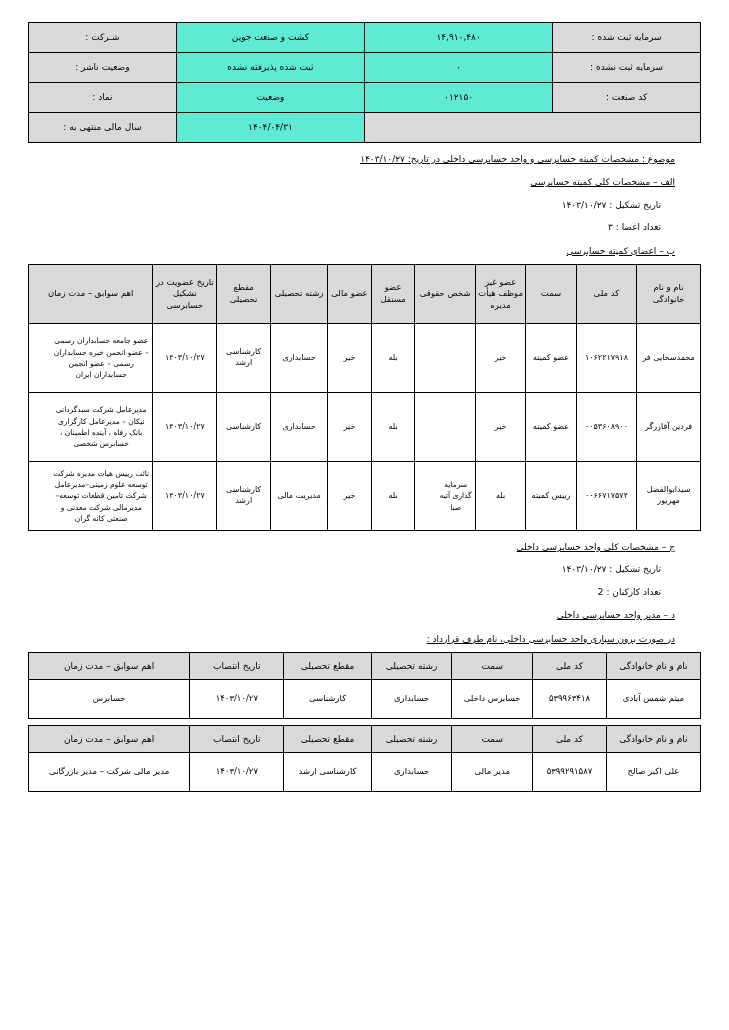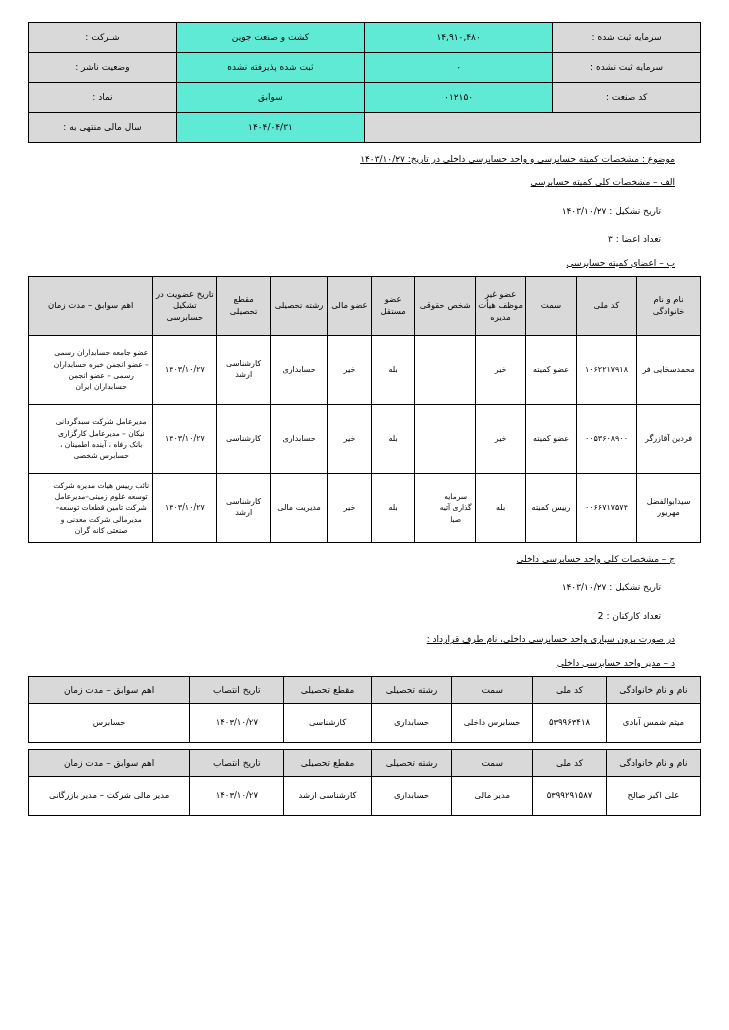--- a/index.html
+++ b/index.html
@@ -60,21 +60,21 @@
 
   
   .line {
     font-size: 9px;
     margin: 9px 0 0 0;
     text-align: right;
     line-height: 1.6;
   }
   .line.indent1 { padding-right: 26px; text-decoration: underline; }
   .line.indent2 { padding-right: 40px; }
-  .line.tight { margin-top: 14px; }
+  .line.tight { margin-top: 8px; }
 
   
   .committee-table {
     margin-top: 6px;
   }
   .committee-table th {
     background: #d9d9d9;
     font-size: 8.5px;
     height: 54px;
     font-weight: normal;
@@ -128,21 +128,21 @@
       </tr>
       <tr>
         <td class="lbl">سرمایه ثبت نشده :</td>
         <td class="val">۰</td>
         <td class="val">ثبت شده پذیرفته نشده</td>
         <td class="lbl">وضعیت ناشر :</td>
       </tr>
       <tr>
         <td class="lbl">کد صنعت :</td>
         <td class="val">۰۱۲۱۵۰</td>
-        <td class="val">سوابق</td>
+        <td class="val">وضعیت</td>
         <td class="lbl">نماد :</td>
       </tr>
       <tr>
         <td class="blank" colspan="2"></td>
         <td class="val">۱۴۰۴/۰۴/۳۱</td>
         <td class="lbl">سال مالی منتهی به :</td>
       </tr>
     </tbody>
   </table>
 
@@ -222,23 +222,23 @@
         <td>کارشناسی ارشد</td>
         <td>۱۴۰۳/۱۰/۲۷</td>
         <td class="small">نائب رییس هیات مدیره شرکت توسعه علوم زمینی–مدیرعامل شرکت تامین قطعات توسعه– مدیرمالی شرکت معدنی و صنعتی کانه گران</td>
       </tr>
     </tbody>
   </table>
 
   <div class="line indent1">ج – مشخصات کلی واحد حسابرسی داخلی</div>
   <div class="line indent2 tight">تاریخ تشکیل :   ۱۴۰۳/۱۰/۲۷</div>
   <div class="line indent2 tight">تعداد کارکنان :      2</div>
+  <div class="line indent1">د – مدیر واحد حسابرسی داخلی</div>
+
   <div class="line indent1">در صورت برون سپاری واحد حسابرسی داخلی، نام طرف قرارداد :</div>
-
-  <div class="line indent1">د – مدیر واحد حسابرسی داخلی</div>
 
   <table class="small-table">
     <colgroup>
       <col style="width:14%">
         <col style="width:11%">
         <col style="width:12%">
         <col style="width:12%">
       <col style="width:13%">
         <col style="width:14%">
         <col style="width:24%">

